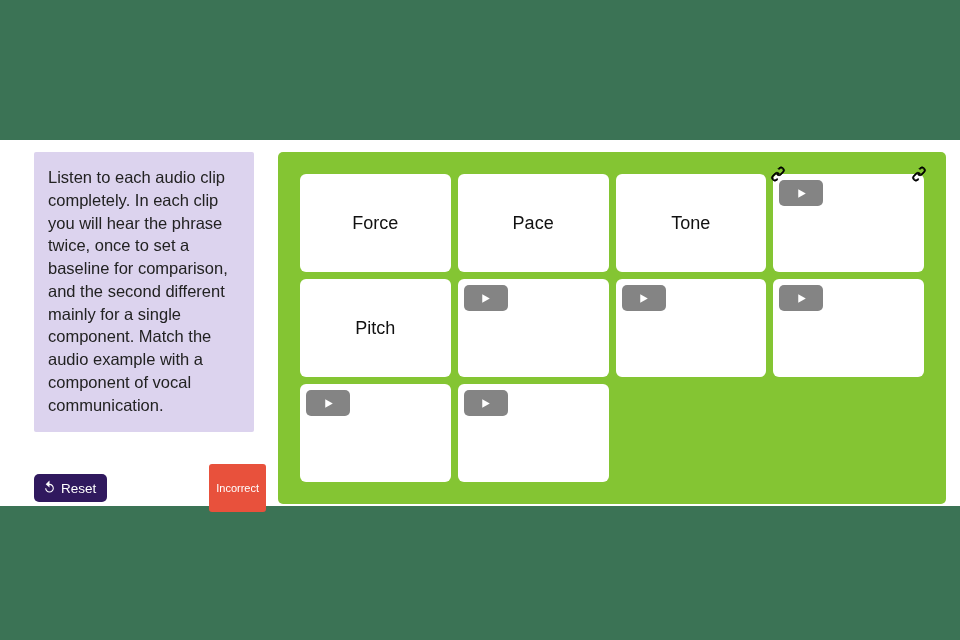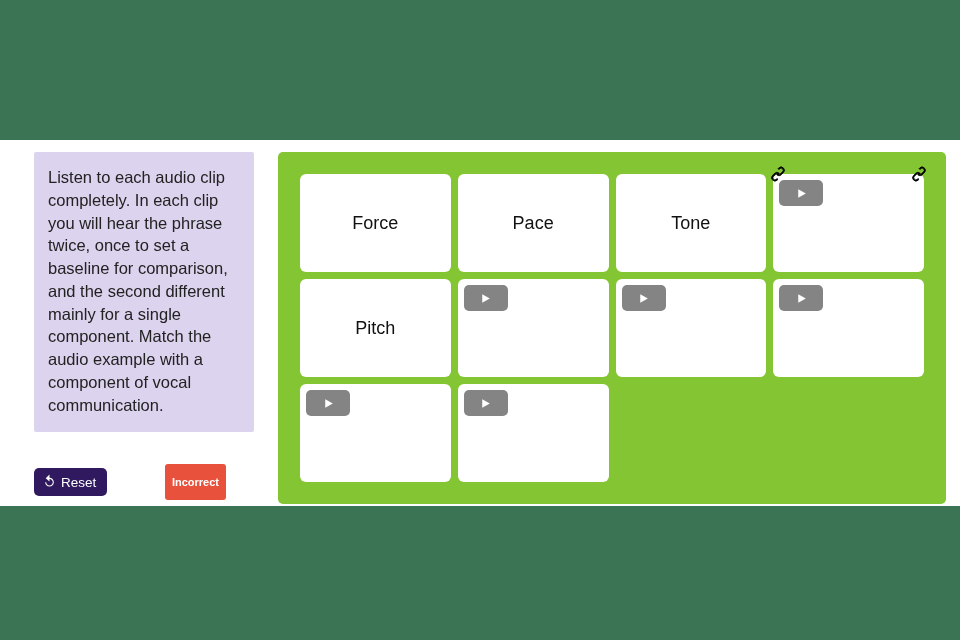--- a/index.html
+++ b/index.html
@@ -18,42 +18,42 @@
     background: #dcd3ee;
     color: #222;
     padding: 14px 14px 16px 14px;
     border-radius: 2px;
     font-size: 16.5px;
     line-height: 1.38;
   }
 
   .left-controls {
     position: absolute;
-    top: 312px; left: 0; width: 192px;
+    top: 312px; left: 0; width: 232px;
     display: flex; align-items: center; justify-content: space-between;
   }
 
   .reset-btn {
     background: #30195e;
     color: #fff;
     border: none;
     border-radius: 5px;
     padding: 6px 11px 6px 9px;
     font-size: 13.5px;
     display: inline-flex; align-items: center; gap: 5px;
     cursor: pointer;
   }
   .reset-btn svg { width: 13px; height: 13px; fill: #fff; }
 
   .status-badge {
     background: #e8513c;
     color: #fff;
     font-size: 11px;
-    font-weight: 700;
-    padding: 12px 7px;
+    font-weight: 400;
+    padding: 18px 7px;
     border-radius: 3px;
   }
 
   .grid-wrap {
     position: absolute;
     top: 0; left: 244px; right: 0; bottom: 0;
     background: #84c533;
     border-radius: 5px;
     padding: 22px;
   }

